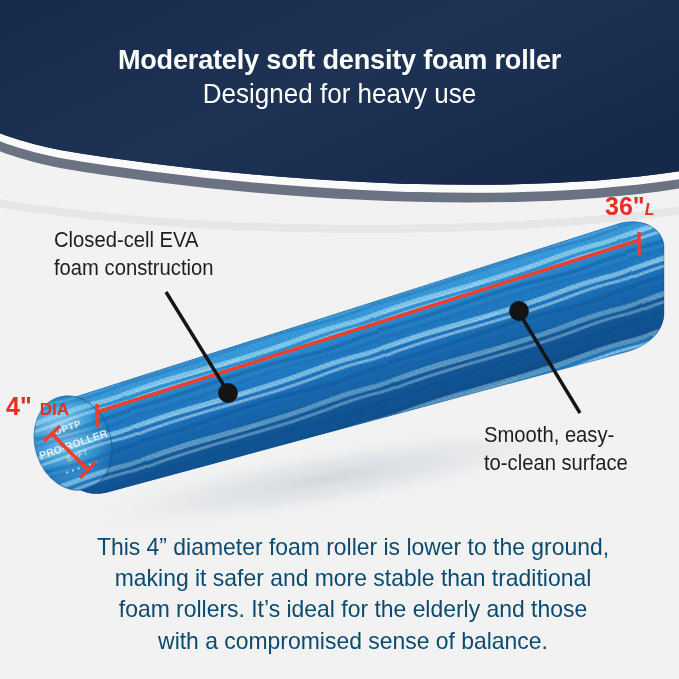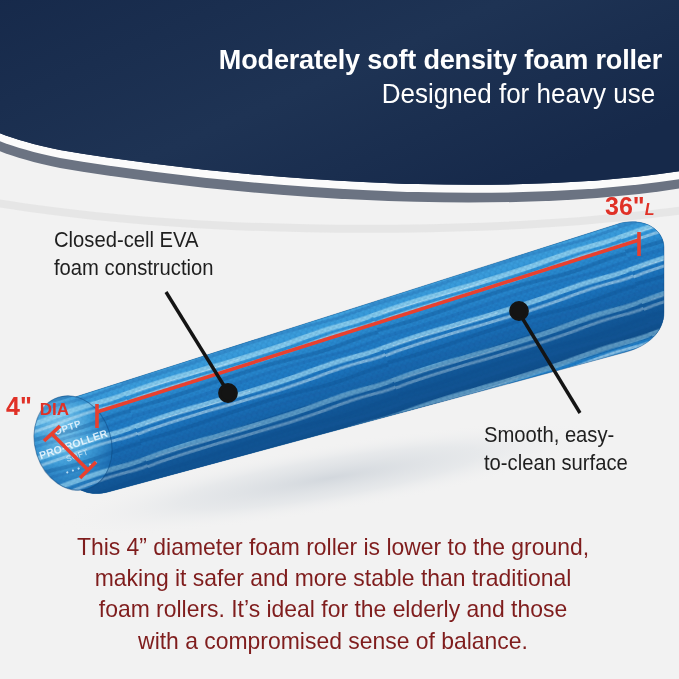--- a/index.html
+++ b/index.html
@@ -33,21 +33,21 @@
     width: 679px;
     height: 230px;
   }
   .banner-wrap svg { display: block; }
 
   .hdr-text {
     position: absolute;
     left: 0;
     top: 44px;
     width: 679px;
-    text-align: right;
+    text-align: center;
     z-index: 4;
     pointer-events: none;
   }
   .hdr-line1 {
     color: #ffffff;
     font-family: "Liberation Sans Narrow", "Liberation Sans", sans-serif;
     font-weight: bold;
     font-size: 28.5px;
     letter-spacing: -0.2px;
     transform: scaleX(0.95);
@@ -113,25 +113,25 @@
   .dim-sub-up {
     font-size: 17px;
     font-style: normal;
     font-weight: bold;
     padding-left: 8px;
   }
 
   
   .footer-copy {
     position: absolute;
-    left: 44px;
+    left: 64px;
     top: 531px;
     width: 578px;
     text-align: center;
-    color: #7f1d1d;
+    color: #0c4a6e;
     font-family: "Liberation Sans Narrow", "Liberation Sans", sans-serif;
     font-size: 24px;
     line-height: 1.30;
     z-index: 6;
   }
   .footer-copy div { transform: scaleX(0.955); }
 </style>
 </head>
 <body>
 

